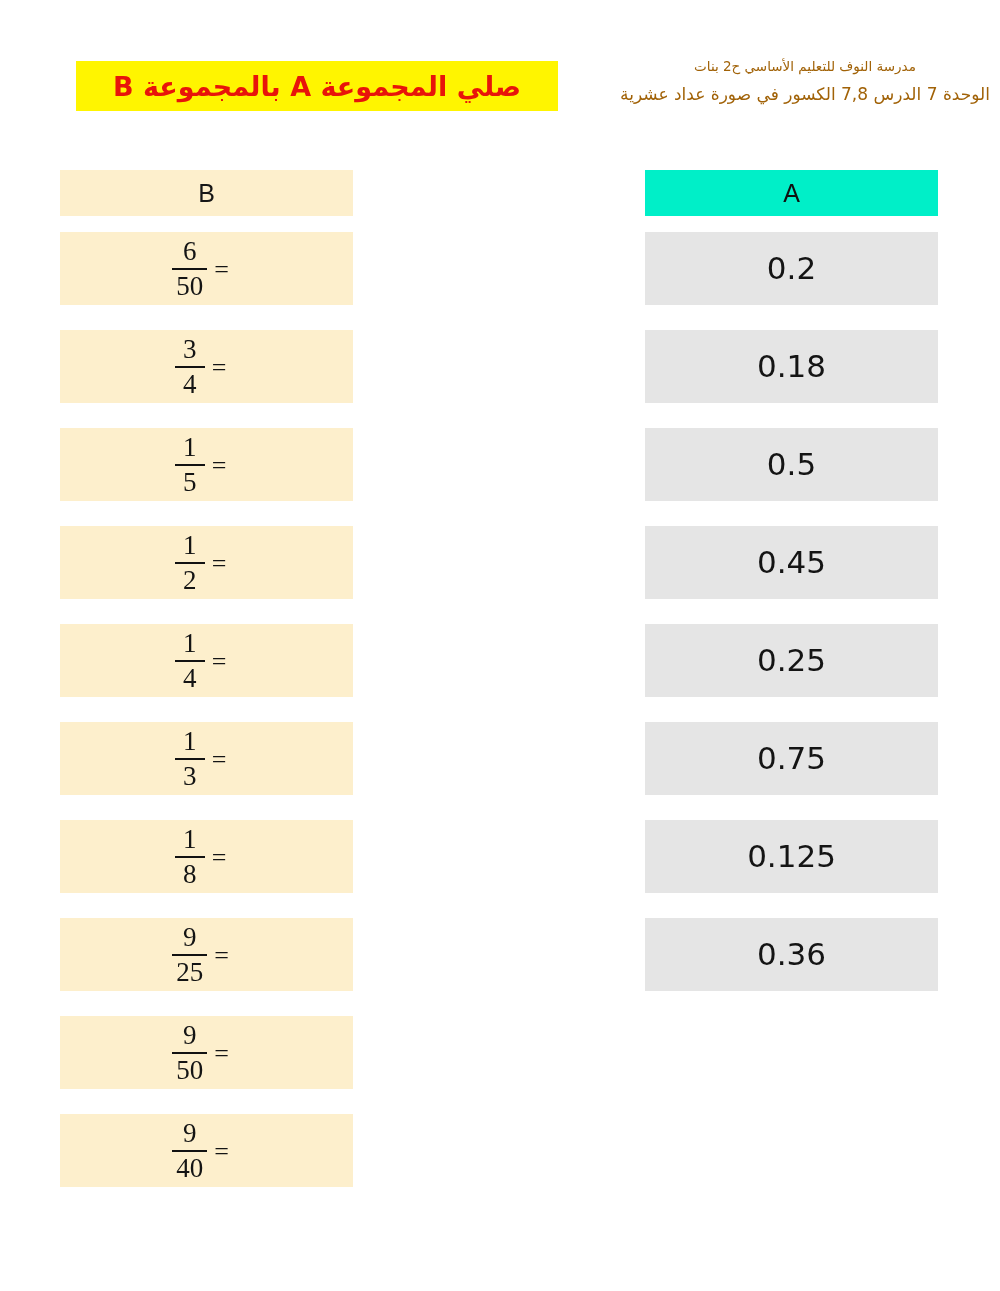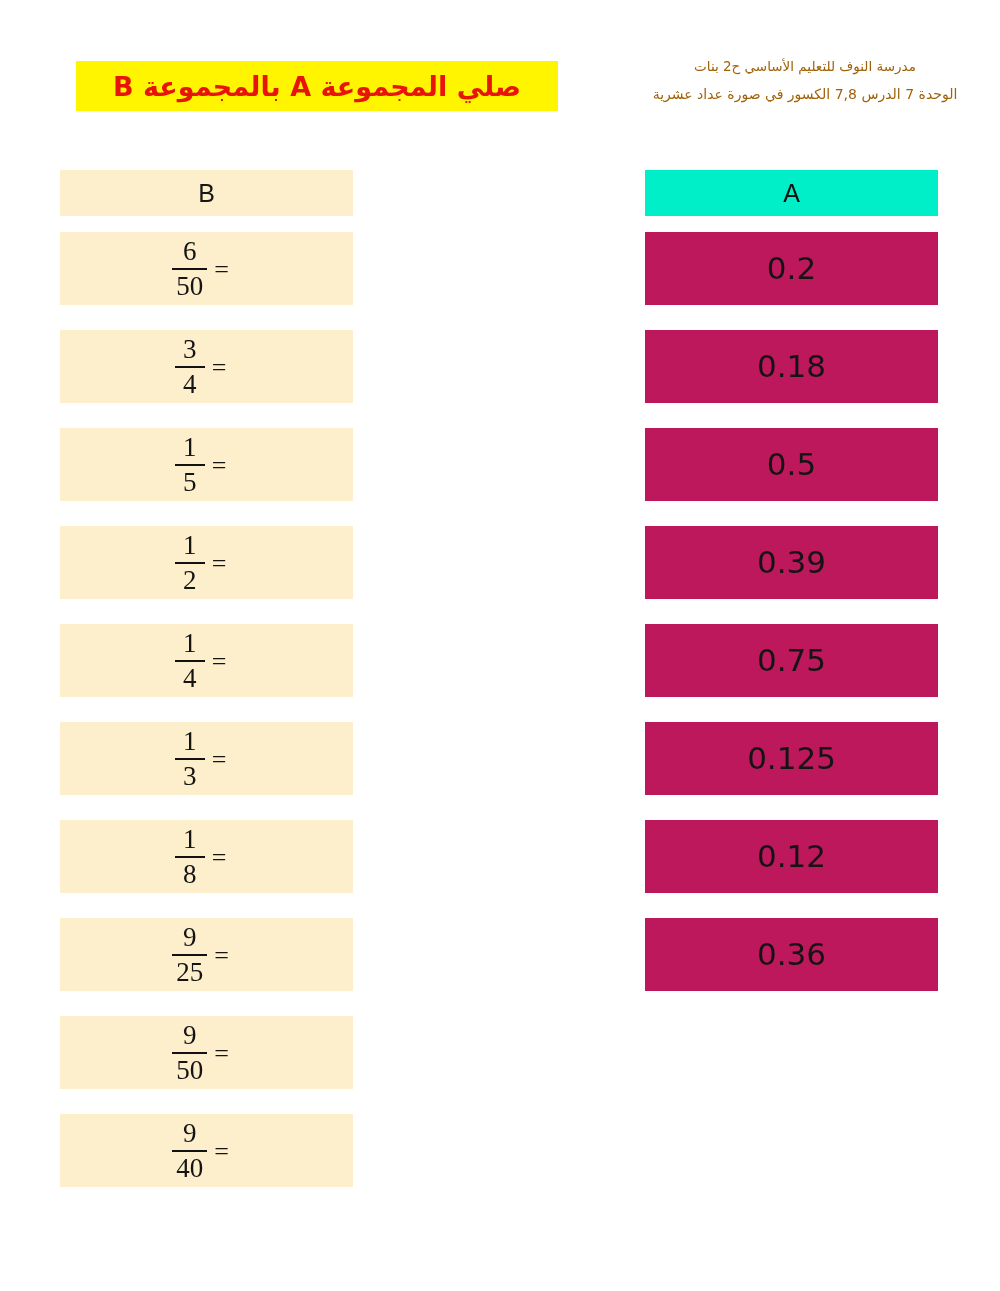--- a/index.html
+++ b/index.html
@@ -27,21 +27,21 @@
     direction: rtl;
   }
   #school-header .hdr-line {
     font-family: "DejaVu Sans", "Liberation Sans", sans-serif;
     font-size: 13.5px;
     line-height: 28px;
     color: #a16207;
     white-space: nowrap;
   }
   #school-header .hdr-line.wide {
-    font-size: 14px;
+    font-size: 17px;
     letter-spacing: 0px;
   }
 
   
   #title-banner {
     position: absolute;
     left: 76px;
     top: 61px;
     width: 482px;
     height: 50px;
@@ -85,21 +85,21 @@
     font-size: 25px;
     line-height: 1;
   }
   #column-b .cell.header { background: #FDEFCC; color: #161616; }
   #column-a .cell.header { background: #00EFC8; color: #101010; }
 
   
   .cell.row {
     height: 73px;
     margin-bottom: 25px;
-    background: #be185d;
+    background: #e5e5e5;
     font-size: 31px;
     line-height: 1;
     color: #141414;
     font-family: "DejaVu Sans", "Liberation Sans", sans-serif;
   }
   #column-b .cell.row {
     background: #FDEFCC;
   }
 
   
@@ -265,18 +265,18 @@
       </span>
     </span>
   </div>
 </div>
 
 <div class="column" id="column-a">
   <div class="cell header">A</div>
   <div class="cell row">0.2</div>
   <div class="cell row">0.18</div>
   <div class="cell row">0.5</div>
-  <div class="cell row">0.39</div>
+  <div class="cell row">0.45</div>
+  <div class="cell row">0.25</div>
   <div class="cell row">0.75</div>
   <div class="cell row">0.125</div>
-  <div class="cell row">0.12</div>
   <div class="cell row">0.36</div>
 </div>
 
 </body></html>

